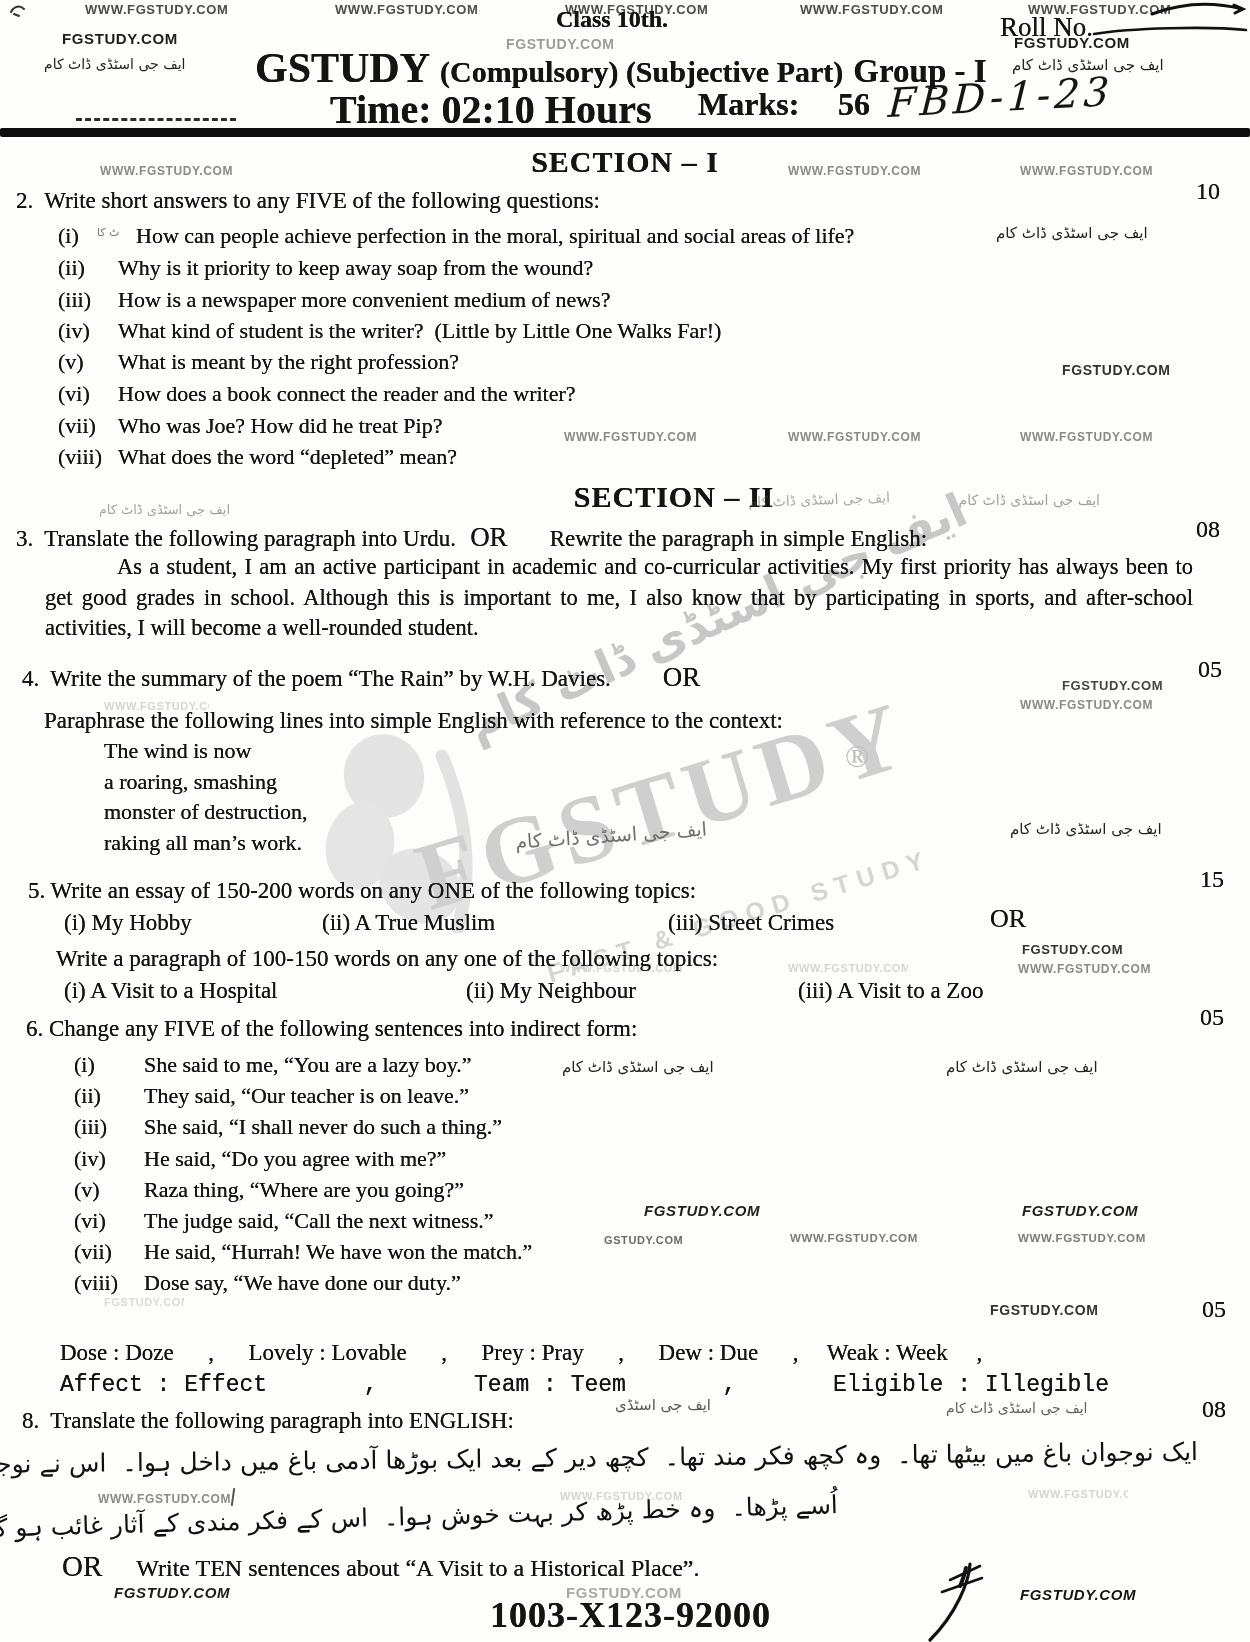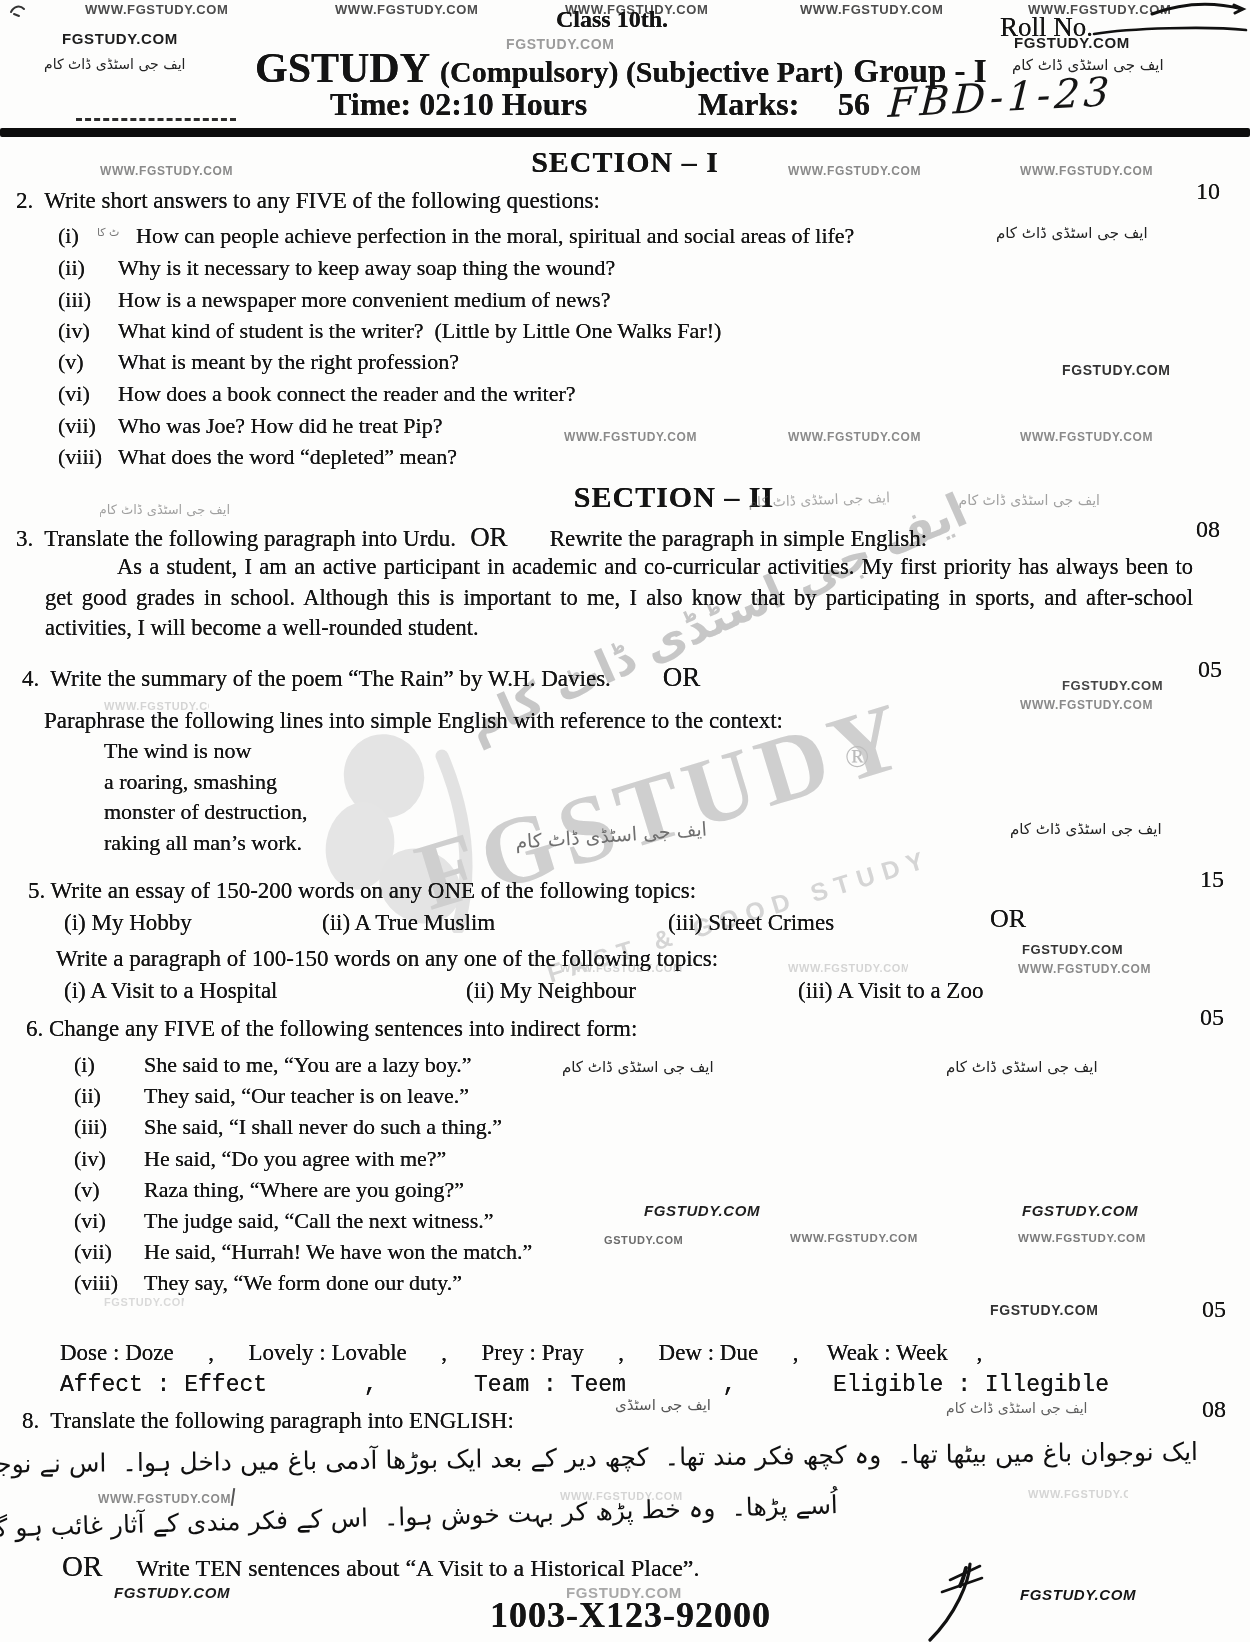--- a/index.html
+++ b/index.html
@@ -55,39 +55,39 @@
   <span class="abs wm wm-dark" style="left:1014px;top:34px;">FGSTUDY.COM</span>
   <span class="abs urdu" style="left:44px;top:56px;font-size:14px;color:#222;">ایف جی اسٹڈی ڈاٹ کام</span>
   <span class="abs urdu" style="left:1012px;top:56px;font-size:15px;color:#222;">ایف جی اسٹڈی ڈاٹ کام</span>
 
   <div class="abs ink z2" style="left:255px;top:44px;display:flex;align-items:baseline;gap:10px;">
     <span style="font-size:42px;font-weight:bold;">GSTUDY</span>
     <span style="font-size:30px;font-weight:bold;">(Compulsory) (Subjective Part)</span>
     <span style="font-size:33px;font-weight:bold;">Group - I</span>
   </div>
 
-  <div class="abs ink z2" style="left:330px;top:86px;font-size:32px;font-weight:bold;">Time: 02:10 Hours</div>
+  <div class="abs ink z2" style="left:330px;top:86px;font-size:40px;font-weight:bold;">Time: 02:10 Hours</div>
   <div class="abs ink z2" style="left:698px;top:86px;font-size:32px;font-weight:bold;">Marks:</div>
   <div class="abs ink z2" style="left:838px;top:86px;font-size:32px;font-weight:bold;">56</div>
   <div class="abs z2" style="left:888px;top:74px;font-size:40px;font-family:'DejaVu Serif',serif;font-style:italic;letter-spacing:4px;transform:rotate(-3deg) skewX(-6deg);color:#151515;">FBD-1-23</div>
 
   <div class="abs" style="left:76px;top:118px;width:160px;border-top:3px dashed #2c2c2c;"></div>
   <div class="abs" style="left:0;top:128px;width:1250px;height:9px;background:#0d0d0d;border-radius:2px;"></div>
 
   <div class="abs ink sec" style="left:0;top:145px;">SECTION – I</div>
   <span class="abs wm wm-gray" style="left:100px;top:164px;">WWW.FGSTUDY.COM</span>
   <span class="abs wm wm-gray" style="left:788px;top:164px;">WWW.FGSTUDY.COM</span>
   <span class="abs wm wm-gray" style="left:1020px;top:164px;">WWW.FGSTUDY.COM</span>
 
   <div class="abs ink marksv" style="left:1196px;top:178px;">10</div>
   <div class="abs ink stem z2" style="left:16px;top:188px;">2.  Write short answers to any FIVE of the following questions:</div>
 
   <span class="abs urdu" style="left:97px;top:226px;font-size:11px;color:#777;">ٹ کا</span>
   <div class="abs ink item z2" style="left:58px;top:223px;"><span class="num" style="min-width:78px;">(i)</span><span>How can people achieve perfection in the moral, spiritual and social areas of life?</span></div>
-  <div class="abs ink item z2" style="left:58px;top:255px;"><span class="num">(ii)</span><span>Why is it necessary to keep away soap thing the wound?</span></div>
+  <div class="abs ink item z2" style="left:58px;top:255px;"><span class="num">(ii)</span><span>Why is it priority to keep away soap from the wound?</span></div>
   <div class="abs ink item z2" style="left:58px;top:287px;"><span class="num">(iii)</span><span>How is a newspaper more convenient medium of news?</span></div>
   <div class="abs ink item z2" style="left:58px;top:318px;"><span class="num">(iv)</span><span>What kind of student is the writer?  (Little by Little One Walks Far!)</span></div>
   <div class="abs ink item z2" style="left:58px;top:349px;"><span class="num">(v)</span><span>What is meant by the right profession?</span></div>
   <div class="abs ink item z2" style="left:58px;top:381px;"><span class="num">(vi)</span><span>How does a book connect the reader and the writer?</span></div>
   <div class="abs ink item z2" style="left:58px;top:413px;"><span class="num">(vii)</span><span>Who was Joe? How did he treat Pip?</span></div>
   <div class="abs ink item z2" style="left:58px;top:444px;"><span class="num">(viii)</span><span>What does the word “depleted” mean?</span></div>
 
   <span class="abs urdu urdu-wm" style="left:996px;top:224px;">ایف جی اسٹڈی ڈاٹ کام</span>
   <span class="abs wm" style="left:1062px;top:362px;font-size:14px;color:#333;">FGSTUDY.COM</span>
   <span class="abs wm wm-gray" style="left:564px;top:430px;">WWW.FGSTUDY.COM</span>
@@ -152,21 +152,21 @@
 
   <div class="abs ink marksv" style="left:1200px;top:1004px;">05</div>
   <div class="abs ink stem z2" style="left:26px;top:1016px;">6. Change any FIVE of the following sentences into indirect form:</div>
   <div class="abs ink item z2" style="left:74px;top:1052px;"><span class="num" style="min-width:70px;">(i)</span><span>She said to me, “You are a lazy boy.”</span></div>
   <div class="abs ink item z2" style="left:74px;top:1083px;"><span class="num" style="min-width:70px;">(ii)</span><span>They said, “Our teacher is on leave.”</span></div>
   <div class="abs ink item z2" style="left:74px;top:1114px;"><span class="num" style="min-width:70px;">(iii)</span><span>She said, “I shall never do such a thing.”</span></div>
   <div class="abs ink item z2" style="left:74px;top:1146px;"><span class="num" style="min-width:70px;">(iv)</span><span>He said, “Do you agree with me?”</span></div>
   <div class="abs ink item z2" style="left:74px;top:1177px;"><span class="num" style="min-width:70px;">(v)</span><span>Raza thing, “Where are you going?”</span></div>
   <div class="abs ink item z2" style="left:74px;top:1208px;"><span class="num" style="min-width:70px;">(vi)</span><span>The judge said, “Call the next witness.”</span></div>
   <div class="abs ink item z2" style="left:74px;top:1239px;"><span class="num" style="min-width:70px;">(vii)</span><span>He said, “Hurrah! We have won the match.”</span></div>
-  <div class="abs ink item z2" style="left:74px;top:1270px;"><span class="num" style="min-width:70px;">(viii)</span><span>They say, “We form done our duty.”</span></div>
+  <div class="abs ink item z2" style="left:74px;top:1270px;"><span class="num" style="min-width:70px;">(viii)</span><span>Dose say, “We have done our duty.”</span></div>
 
   <span class="abs urdu urdu-wm" style="left:562px;top:1058px;">ایف جی اسٹڈی ڈاٹ کام</span>
   <span class="abs urdu urdu-wm" style="left:946px;top:1058px;">ایف جی اسٹڈی ڈاٹ کام</span>
   <span class="abs wm wm-it" style="left:644px;top:1202px;font-size:15px;color:#1f1f1f;">FGSTUDY.COM</span>
   <span class="abs wm wm-it" style="left:1022px;top:1202px;font-size:15px;color:#1f1f1f;">FGSTUDY.COM</span>
   <span class="abs wm" style="left:604px;top:1234px;font-size:11px;color:#6a6a6a;">GSTUDY.COM</span>
   <span class="abs wm" style="left:790px;top:1232px;font-size:11.5px;color:#7a7a7a;">WWW.FGSTUDY.COM</span>
   <span class="abs wm" style="left:1018px;top:1232px;font-size:11.5px;color:#7a7a7a;">WWW.FGSTUDY.COM</span>
 
   <div class="abs ink marksv" style="left:1202px;top:1296px;">05</div>

